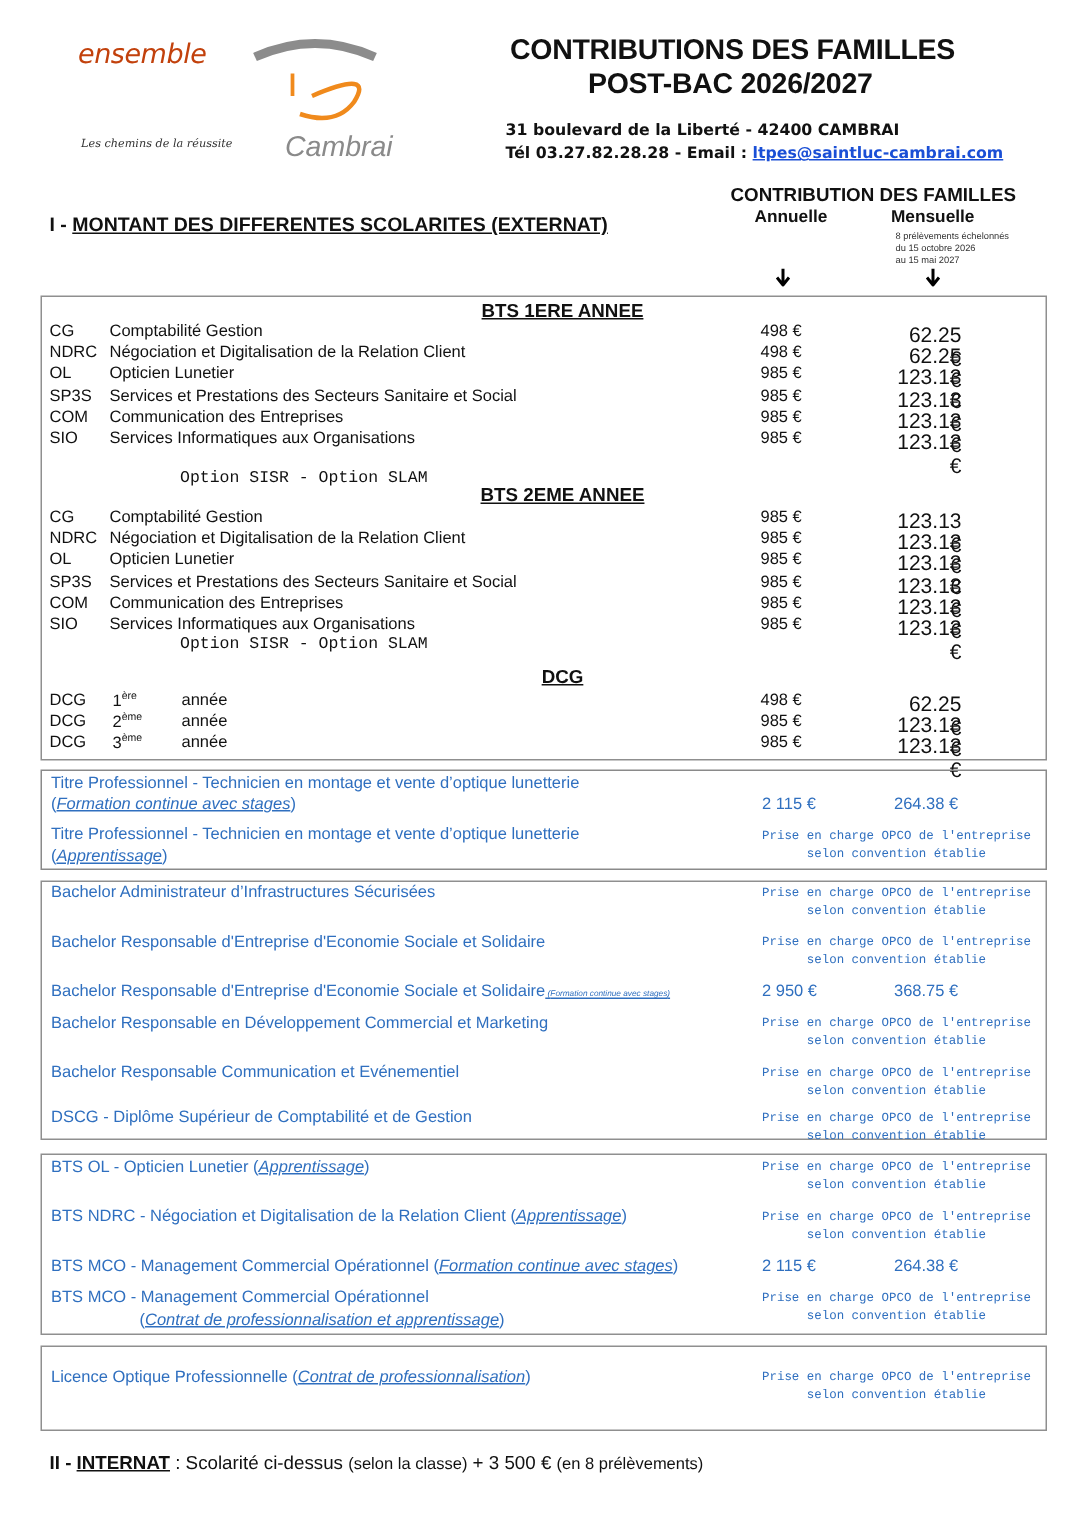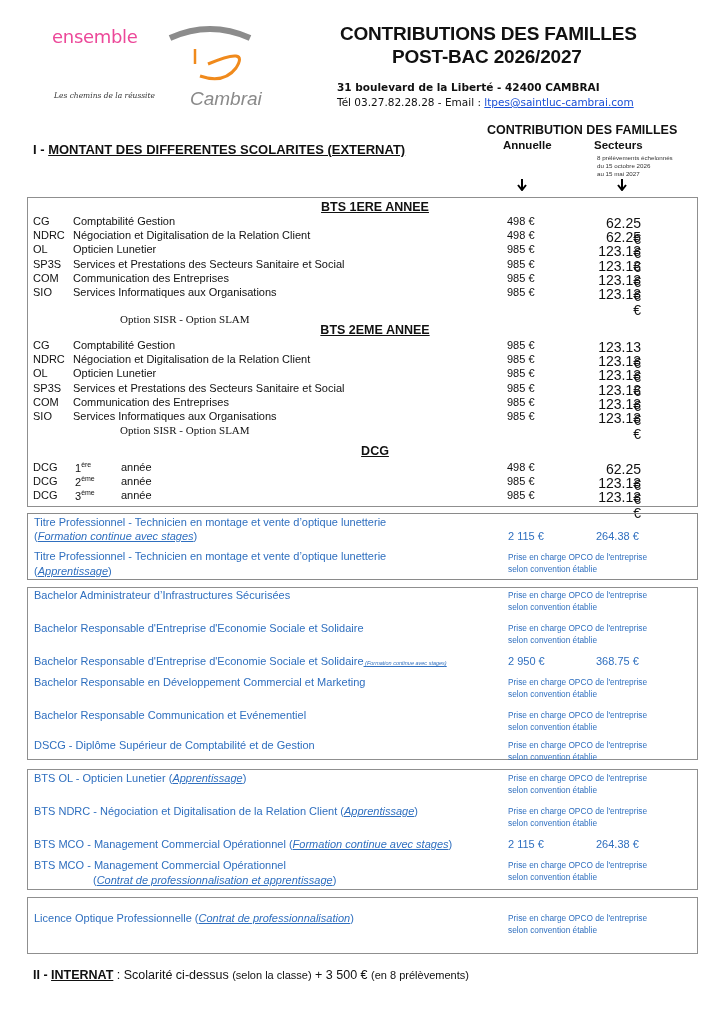--- a/index.html
+++ b/index.html
@@ -4,31 +4,31 @@
 <style>
   * { box-sizing: border-box; margin: 0; padding: 0; }
   body {
     width: 724px; height: 1024px; background: #ffffff; position: relative;
     font-family: "DejaVu Sans", sans-serif; color: #111; overflow: hidden;
   }
   .abs { position: absolute; }
 
   
   .logo { left: 50px; top: 20px; width: 215px; height: 95px; }
-  .logo-ensemble { left: 2px; top: 6px; font-size: 18px; color: #ec4899; font-family: "DejaVu Sans", sans-serif; letter-spacing: -0.3px; }
+  .logo-ensemble { left: 2px; top: 6px; font-size: 18px; color: #c2410c; font-style: italic; font-family: "DejaVu Sans", sans-serif; letter-spacing: -0.3px; }
   .logo-main { left: 3px; top: 22px; font-size: 42px; color: #2e2e2e; font-style: italic; font-family: "Liberation Sans", sans-serif; letter-spacing: -2px; font-weight: normal; }
   .logo-tag { left: 4px; top: 71px; font-size: 7.5px; color: #333; font-style: italic; font-family: "DejaVu Serif", serif; }
   .logo-city { left: 140px; top: 68px; font-size: 19px; color: #8a8a8a; font-style: italic; font-family: "Liberation Sans", sans-serif; }
   .logo-arc { left: 100px; top: 4px; }
 
   
   .title1 { left: 340px; top: 23px; width: 350px; font-size: 19px; font-weight: bold; text-align: left; font-family: "Liberation Sans", sans-serif; letter-spacing: -0.2px; }
   .title2 { left: 392px; top: 46px; font-size: 19px; font-weight: bold; font-family: "Liberation Sans", sans-serif; letter-spacing: -0.2px; }
   .addr1 { left: 337px; top: 81px; font-size: 10.5px; font-weight: bold; font-family: "DejaVu Sans", sans-serif; }
-  .addr2 { left: 337px; top: 96px; font-size: 10.5px; font-weight: normal; font-family: "DejaVu Sans", sans-serif; }
+  .addr2 { left: 337px; top: 96px; font-size: 10.5px; font-weight: bold; font-family: "DejaVu Sans", sans-serif; }
   .email-link { color: #1a4fd6; text-decoration: underline; }
 
   .contrib-head { left: 487px; top: 123px; font-size: 12.5px; font-weight: bold; font-family: "Liberation Sans", sans-serif; }
   .col-annuelle { left: 503px; top: 139px; font-size: 11.5px; font-weight: bold; font-family: "Liberation Sans", sans-serif; }
   .col-mensuelle { left: 594px; top: 139px; font-size: 11.5px; font-weight: bold; font-family: "Liberation Sans", sans-serif; }
   .mens-note { left: 597px; top: 154px; font-size: 6.2px; line-height: 8px; color: #333; font-family: "Liberation Sans", sans-serif; }
   .arrow-a { left: 517px; top: 179px; }
   .arrow-m { left: 617px; top: 179px; }
 
   .section1 { left: 33px; top: 142px; font-size: 13px; font-weight: bold; font-family: "Liberation Sans", sans-serif; }
@@ -42,28 +42,28 @@
   .box-bts { top: 769px; height: 121px; }
   .box-lic { top: 897px; height: 57px; }
 
   .row { position: absolute; left: 33px; font-size: 11px; font-family: "Liberation Sans", sans-serif; white-space: nowrap; }
   .code { position: absolute; left: 0; }
   .label { position: absolute; left: 40px; }
   .ann { position: absolute; left: 507px; font-size: 11px; font-family: "Liberation Sans", sans-serif; }
   .mens { position: absolute; left: 595px; width: 46px; text-align: right; font-size: 14px; font-family: "Liberation Sans", sans-serif; }
 
   .subhead { position: absolute; left: 27px; width: 696px; text-align: center; font-weight: bold; font-size: 12.5px; text-decoration: underline; font-family: "Liberation Sans", sans-serif; }
-  .option { position: absolute; left: 120px; font-size: 11px; font-family: Liberation Serif, serif; }
+  .option { position: absolute; left: 120px; font-size: 11px; font-family: Liberation Mono, monospace; }
 
   .dcg-ord { position: absolute; left: 42px; }
   .dcg-ord sup { font-size: 7px; }
   .dcg-an { position: absolute; left: 88px; }
   .brow { position: absolute; left: 34px; font-size: 11px; color: #2f6fbf; font-family: "Liberation Sans", sans-serif; white-space: nowrap; }
   .brow em { font-style: italic; text-decoration: underline; }
-  .opco { position: absolute; left: 508px; font-size: 8.3px; line-height: 11.5px; color: #2f6fbf; font-family: Liberation Sans, sans-serif; }
+  .opco { position: absolute; left: 508px; font-size: 8.3px; line-height: 11.5px; color: #2f6fbf; font-family: Liberation Mono, monospace; text-align: center; }
   .bval-a { position: absolute; left: 508px; font-size: 11px; color: #2f6fbf; font-family: "Liberation Sans", sans-serif; }
   .bval-m { position: absolute; left: 596px; font-size: 11px; color: #2f6fbf; font-family: "Liberation Sans", sans-serif; }
   .tiny { font-size: 5.5px; font-style: italic; text-decoration: underline; }
 
   .internat { left: 33px; top: 968px; font-size: 12.5px; font-family: "Liberation Sans", sans-serif; }
   .internat b { font-weight: bold; }
   .internat u { text-decoration: underline; }
 </style>
 </head>
 <body>
@@ -79,21 +79,21 @@
   <span class="abs logo-city">Cambrai</span>
 </div>
 
 <div class="abs title1">CONTRIBUTIONS DES FAMILLES</div>
 <div class="abs title2">POST-BAC 2026/2027</div>
 <div class="abs addr1">31 boulevard de la Liberté - 42400 CAMBRAI</div>
 <div class="abs addr2"><span>Tél 03.27.82.28.28 - Email : </span><a class="email-link">ltpes@saintluc-cambrai.com</a></div>
 
 <div class="abs contrib-head">CONTRIBUTION DES FAMILLES</div>
 <div class="abs col-annuelle">Annuelle</div>
-<div class="abs col-mensuelle">Secteurs</div>
+<div class="abs col-mensuelle">Mensuelle</div>
 <div class="abs mens-note">
   <div>8 prélèvements échelonnés</div>
   <div>du 15  octobre 2026</div>
   <div>au 15 mai 2027</div>
 </div>
 <svg class="abs arrow-a" width="10" height="12">
     <path d="M5 0 V10 M1 6 L5 11 L9 6" stroke="#000" stroke-width="2" fill="none"></path>
   </svg>
 <svg class="abs arrow-m" width="10" height="12">
     <path d="M5 0 V10 M1 6 L5 11 L9 6" stroke="#000" stroke-width="2" fill="none"></path>

